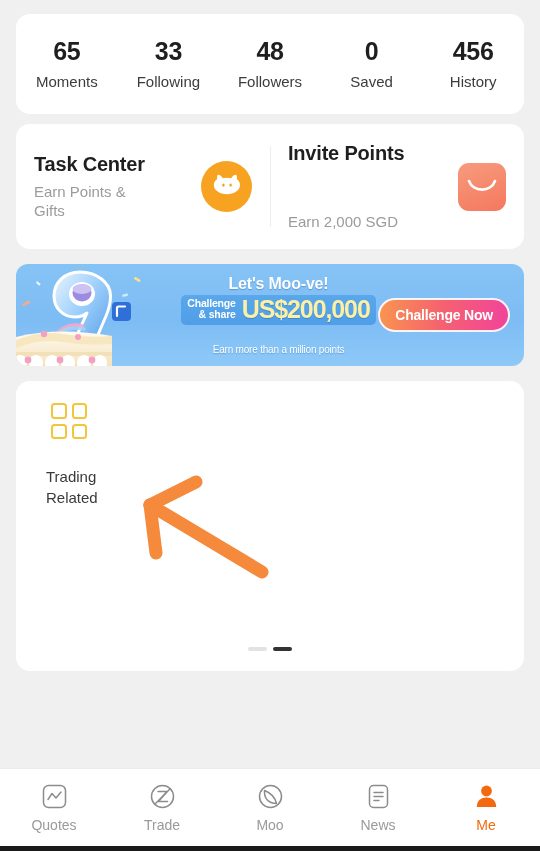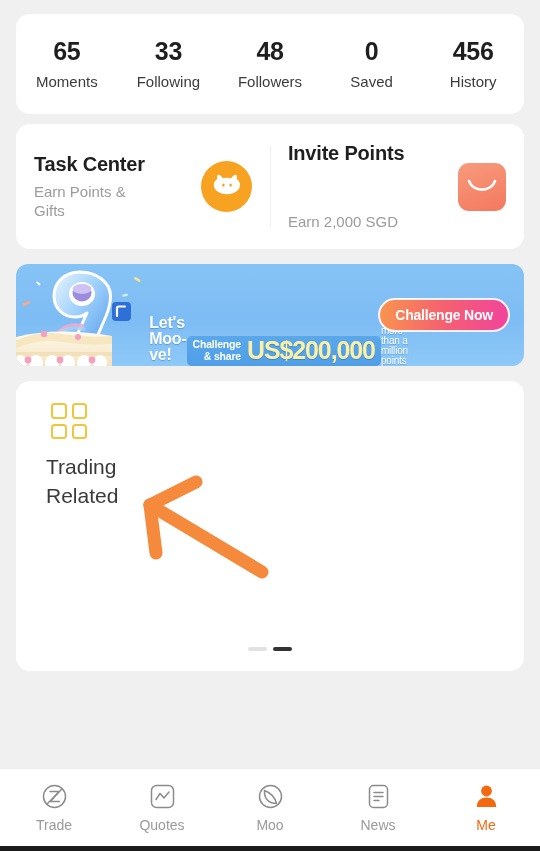--- a/index.html
+++ b/index.html
@@ -146,22 +146,22 @@
     left: 0; top: 0;
     width: 160px; height: 102px;
   }
   .banner-center {
     position: absolute;
     left: 150px;
     top: 0;
     width: 225px;
     height: 102px;
     display: flex;
-    flex-direction: row;
-    align-items: flex-end;
+    flex-direction: column;
+    align-items: center;
     justify-content: center;
   }
   .b-line1 {
     font-size: 16px;
     font-weight: bold;
     color: #ffffff;
     letter-spacing: -0.2px;
     text-shadow: 0 1px 1px rgba(40,100,170,.45);
     line-height: 1;
     margin-bottom: 3px;
@@ -237,22 +237,22 @@
     grid-template-columns: 1fr 1fr;
     grid-template-rows: 1fr 1fr;
     gap: 5px;
     margin-left: 5px;
   }
   .gi {
     border: 2.6px solid #f3c53c;
     border-radius: 3.5px;
   }
   .shortcut-label {
-    margin-top: 14px;
-    font-size: 21px;
+    margin-top: 28px;
+    font-size: 15px;
     line-height: 1.38;
     color: #3a3a3a;
     white-space: pre-line;
   }
 
   .pager {
     position: absolute;
     left: 0;
     right: 0;
     bottom: 20px;
@@ -464,36 +464,36 @@
       </div>
     </div>
 
   </div>
 
   <div class="tabbar">
 
     <div class="tab">
       <div class="tab-icon">
         <svg width="27" height="27" viewBox="0 0 27 27" aria-hidden="true">
+          <rect x="2.5" y="2.5" width="22" height="22" rx="5" fill="none" stroke="#8c8c8c" stroke-width="1.5"></rect>
+          <path d="M7 16.5 L11 10.5 L15 15 L20 9" fill="none" stroke="#8c8c8c" stroke-width="1.5" stroke-linecap="round" stroke-linejoin="round"></path>
+        </svg>
+      </div>
+      <div class="tab-label">Quotes</div>
+    </div>
+
+    <div class="tab">
+      <div class="tab-icon">
+        <svg width="27" height="27" viewBox="0 0 27 27" aria-hidden="true">
           <circle cx="13.5" cy="13.5" r="11" fill="none" stroke="#8c8c8c" stroke-width="1.5"></circle>
           <path d="M9 8.5 H18 L9.5 18.5 H18.5" fill="none" stroke="#8c8c8c" stroke-width="1.5" stroke-linecap="round" stroke-linejoin="round"></path>
           <path d="M5.8 21.2 L21.2 5.8" stroke="#8c8c8c" stroke-width="1.5" stroke-linecap="round"></path>
         </svg>
       </div>
       <div class="tab-label">Trade</div>
-    </div>
-
-    <div class="tab">
-      <div class="tab-icon">
-        <svg width="27" height="27" viewBox="0 0 27 27" aria-hidden="true">
-          <rect x="2.5" y="2.5" width="22" height="22" rx="5" fill="none" stroke="#8c8c8c" stroke-width="1.5"></rect>
-          <path d="M7 16.5 L11 10.5 L15 15 L20 9" fill="none" stroke="#8c8c8c" stroke-width="1.5" stroke-linecap="round" stroke-linejoin="round"></path>
-        </svg>
-      </div>
-      <div class="tab-label">Quotes</div>
     </div>
 
     <div class="tab">
       <div class="tab-icon">
         <svg width="27" height="27" viewBox="0 0 27 27" aria-hidden="true">
           <circle cx="13.5" cy="13.5" r="11" fill="none" stroke="#8c8c8c" stroke-width="1.5"></circle>
           <path d="M19.5 20.5 C11 20.5 7 15 7.5 7.5 C14 10 18 14 19.5 20.5 Z" fill="none" stroke="#8c8c8c" stroke-width="1.5" stroke-linejoin="round"></path>
         </svg>
       </div>
       <div class="tab-label">Moo</div>

